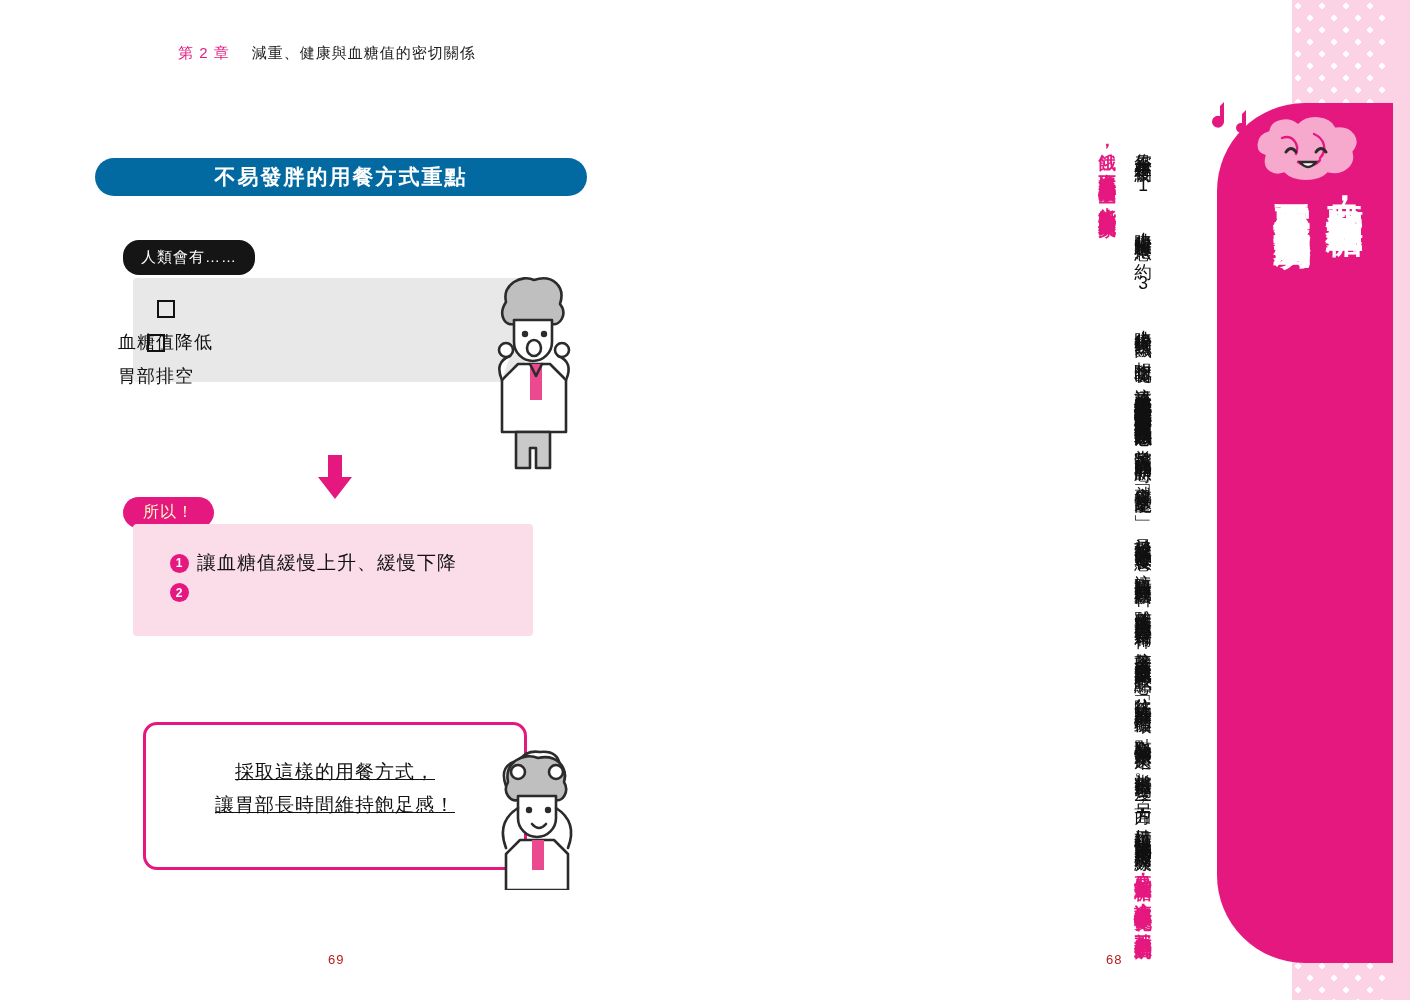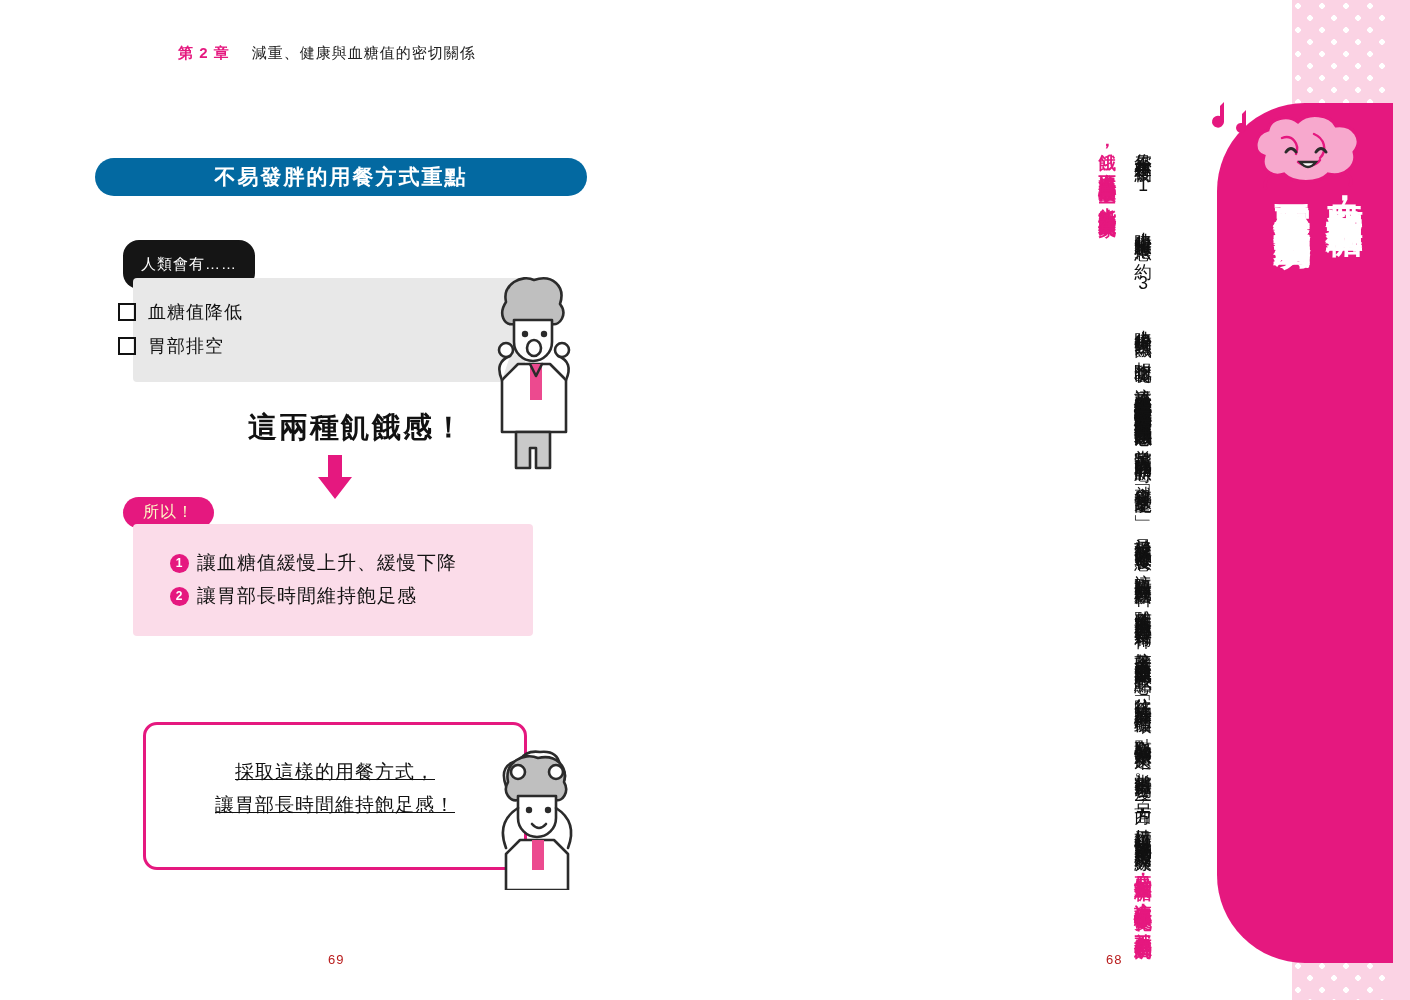--- a/index.html
+++ b/index.html
@@ -120,21 +120,21 @@
   .chapter-head {
     position: absolute;
     top: 44px;
     left: 178px;
     font-size: 15px;
     color: #222222;
     letter-spacing: 1px;
   }
   .chapter-head .ch-num {
     color: #e5187f;
-    font-weight: bold;
+    font-weight: normal;
     margin-right: 22px;
   }
 
   .pill-title {
     position: absolute;
     top: 158px;
     left: 95px;
     width: 492px;
     height: 38px;
     background: #0369a1;
@@ -146,21 +146,21 @@
     display: flex;
     align-items: center;
     justify-content: center;
   }
 
   .black-tag {
     position: absolute;
     top: 240px;
     left: 123px;
     height: 33px;
-    padding: 8px 18px;
+    padding: 1px 18px;
     background: #151515;
     border-radius: 16px;
     color: #ffffff;
     font-size: 15px;
     letter-spacing: 1px;
     display: flex;
     align-items: center;
   }
 
   .gray-panel {
@@ -174,20 +174,21 @@
   }
   .checkline {
     position: absolute;
     left: 118px;
     font-size: 18px;
     color: #111111;
     letter-spacing: 1px;
     display: flex;
     align-items: center;
     gap: 12px;
+    flex-direction: column;
   }
   .checkbox-sq {
     width: 14px;
     height: 14px;
     border: 2px solid #111111;
     display: inline-block;
   }
   .check1 { top: 300px; }
   .check2 { top: 334px; gap: 12px; }
 
@@ -373,38 +374,36 @@
         <path d="M58 92 l6 12 l6 -12" fill="none"></path>
         <path d="M30 108 q-8 -18 8 -24" fill="#ffffff"></path>
         <path d="M94 108 q8 -18 -8 -24" fill="#ffffff"></path>
         <circle cx="34" cy="78" r="7" fill="#ffffff"></circle>
         <circle cx="90" cy="78" r="7" fill="#ffffff"></circle>
         <path d="M44 160 h34 v36 h-14 v-20 h-6 v20 h-14 z" fill="#c9c9c9"></path>
       </g>
     </svg>
   </div>
 
-  <div class="two-hunger">這兩種飢餓感！</div>
 
   <div class="down-arrow">
     <svg viewBox="0 0 38 44" width="38" height="44" aria-hidden="true">
       <path d="M12 0 h14 v22 h10 L19 44 L2 22 h10 z" fill="#e5187f"></path>
     </svg>
   </div>
 
   <div class="pink-tag">所以！</div>
 
   <div class="pink-panel"></div>
   <div class="num-line num1">
     <span class="num-badge">1</span>
     <span>讓血糖值緩慢上升、緩慢下降</span>
   </div>
   <div class="num-line num2">
     <span class="num-badge">2</span>
-    <span>讓胃部長時間維持飽足感</span>
   </div>
 
   <div class="speech-box"></div>
   <div class="speech-text">
     <div>採取這樣的用餐方式，</div>
     <div>讓胃部長時間維持飽足感！</div>
   </div>
 
   <div class="cheer-art">
     <svg viewBox="0 0 120 142" width="120" height="142" aria-hidden="true">

